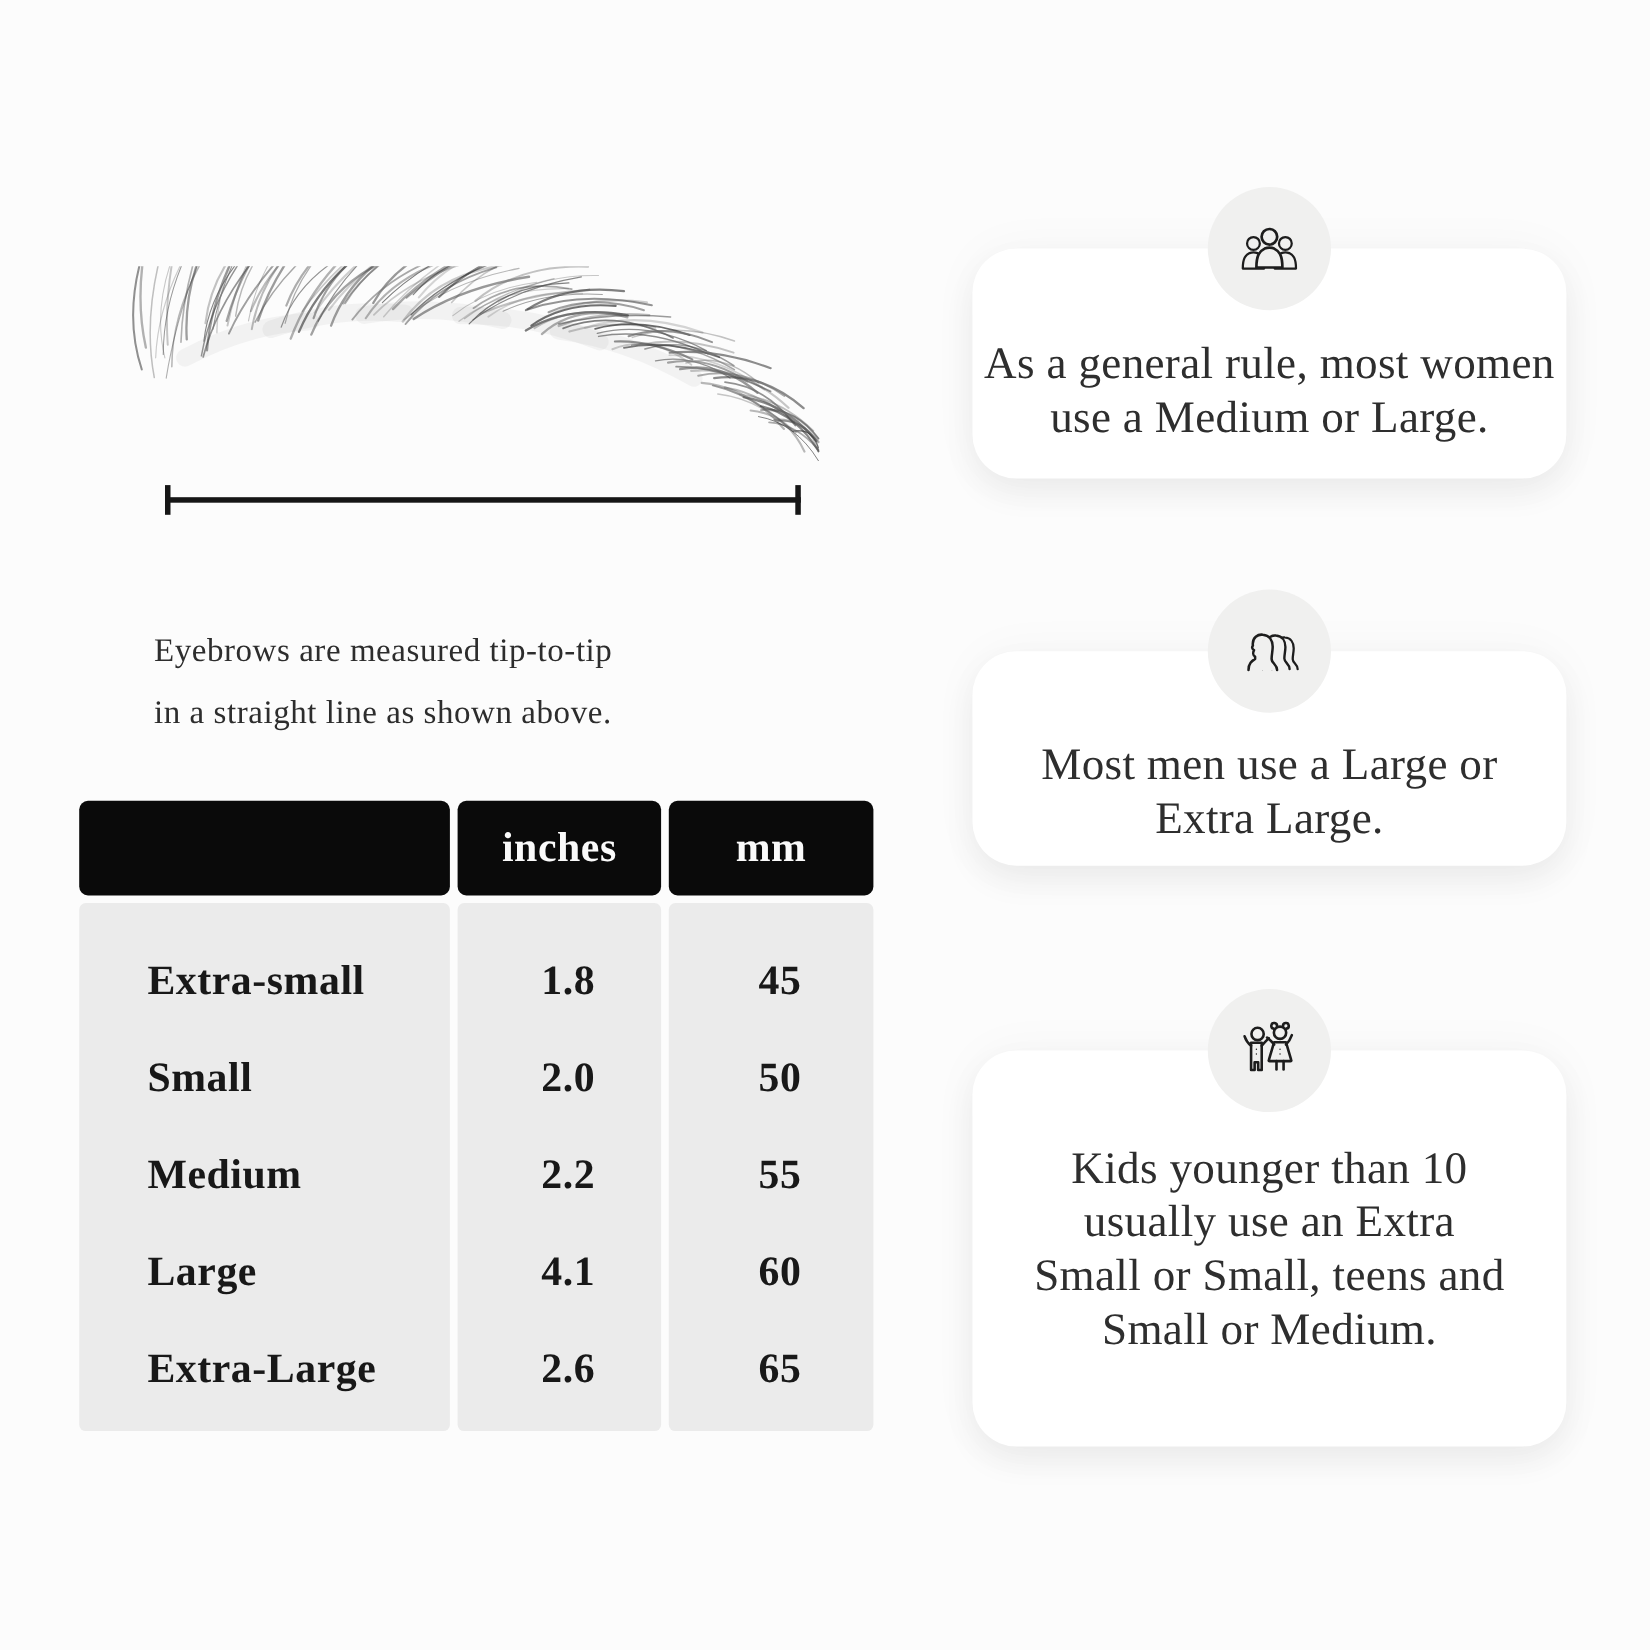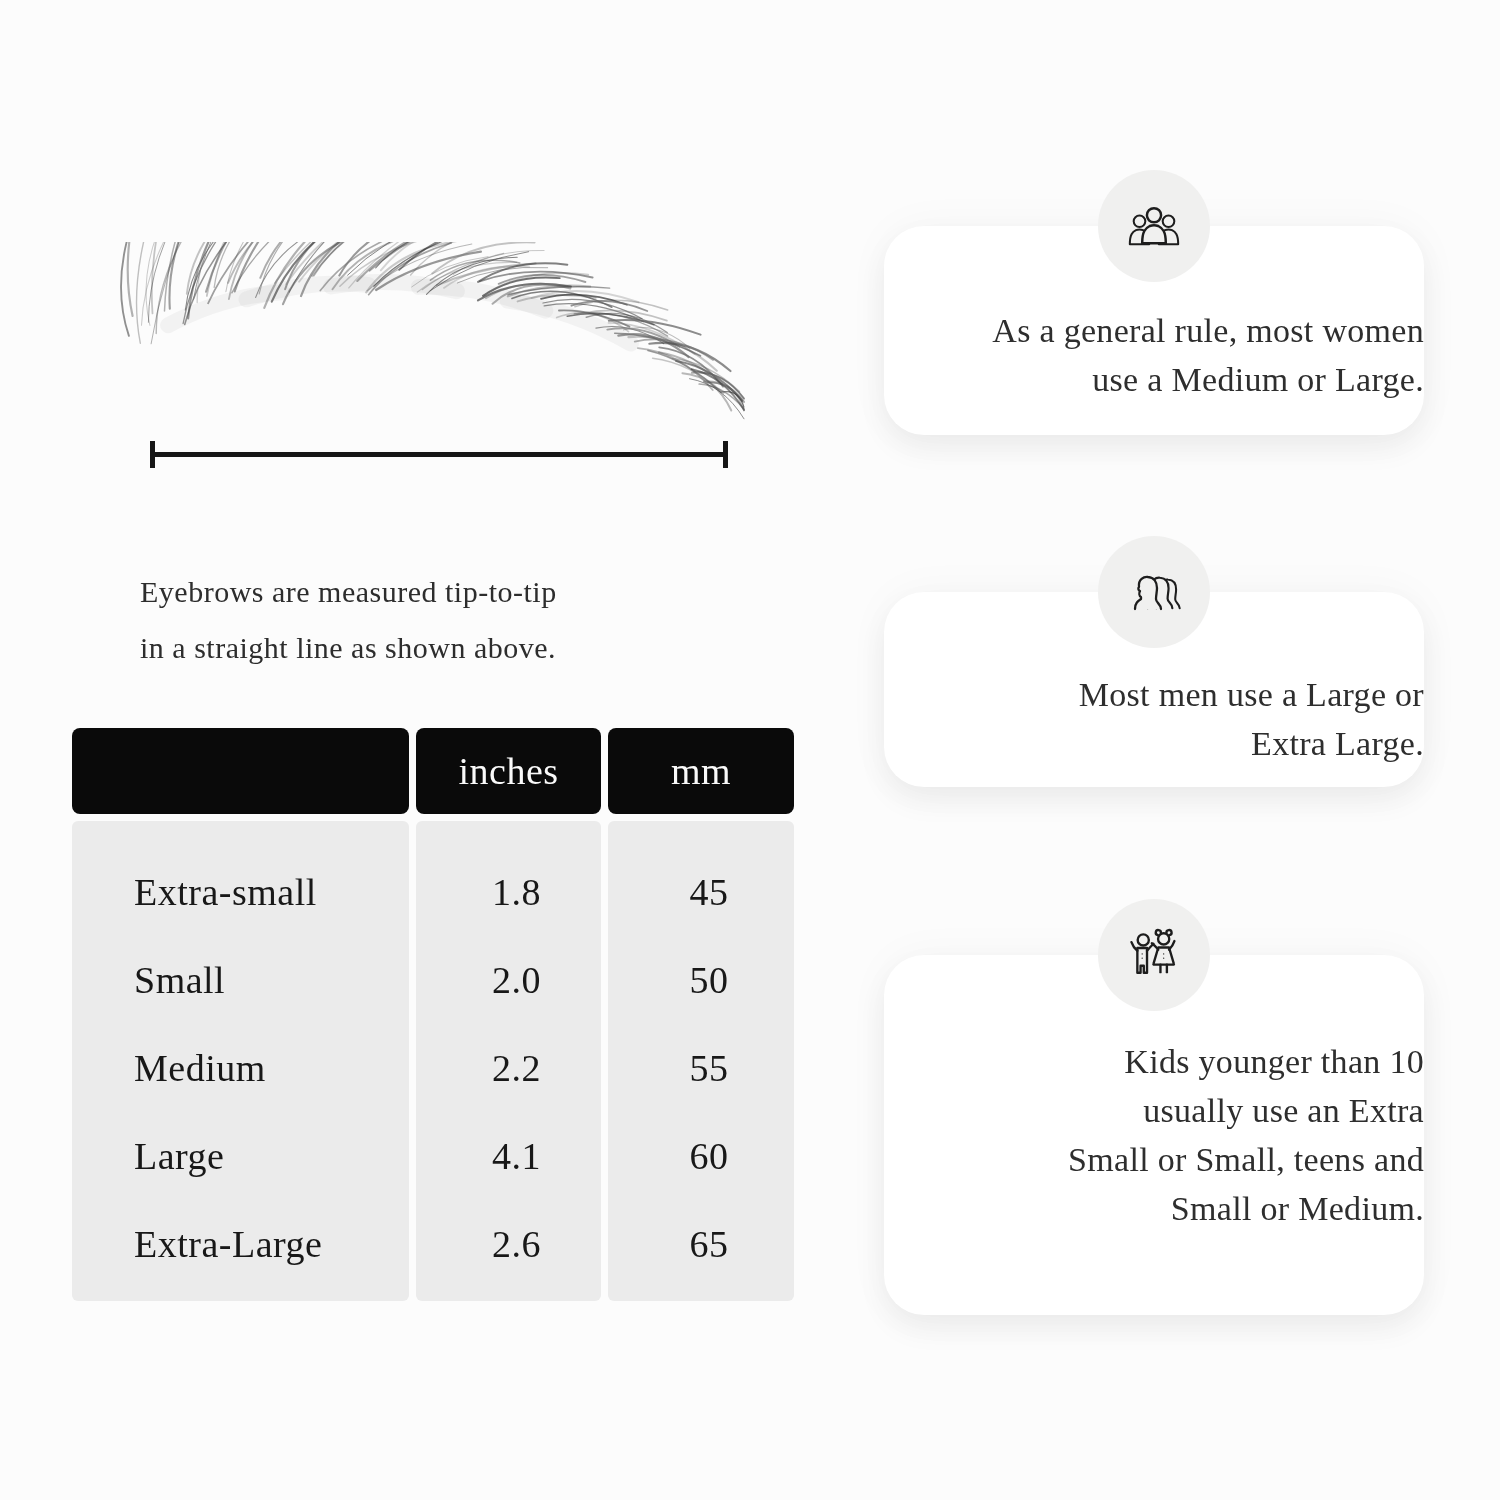--- a/index.html
+++ b/index.html
@@ -17,21 +17,21 @@
     position:absolute;top:-11px;width:5px;height:27px;background:#161616;display:block;
   }
   .measure-line .cap.l{left:0;}
   .measure-line .cap.r{right:0;}
   .caption{
     position:absolute;left:140px;top:534px;width:660px;
     font-size:30px;line-height:56px;color:#2d2d2d;letter-spacing:.5px;
   }
   .caption span{display:block;}
 
-  .size-table{position:absolute;left:72px;top:728px;width:868px;}
+  .size-table{position:absolute;left:72px;top:728px;width:868px;font-weight:bold;}
   .thead,.tbody{display:grid;grid-template-columns:337px 185px 186px;column-gap:7px;}
   .thead .hcell{
     background:#0a0a0a;border-radius:8px;height:86px;
     display:flex;align-items:center;justify-content:center;
     color:#fafafa;font-size:38px;letter-spacing:.5px;
   }
   .tbody{margin-top:7px;}
   .bcol{background:#ebebeb;border-radius:6px;padding:27px 0 13px 0;}
   .cell{
     height:88px;display:flex;align-items:center;
@@ -44,21 +44,21 @@
   .card{
     position:absolute;left:884px;width:540px;background:#ffffff;border-radius:40px;
     box-shadow:0 14px 30px rgba(0,0,0,.055), 0 0 45px rgba(0,0,0,.035);
   }
   .card .badge{
     position:absolute;top:-56px;left:50%;transform:translateX(-50%);
     width:112px;height:112px;border-radius:50%;background:#f0f0ef;
     display:flex;align-items:center;justify-content:center;
   }
   .card .cardtext{
-    text-align:right;color:#2e2e2e;font-size:34px;line-height:49px;letter-spacing:.3px;
+    text-align:center;color:#2e2e2e;font-size:41px;line-height:49px;letter-spacing:.3px;
   }
   .card .cardtext span{display:block;}
   .card1{top:226px;height:209px;}
   .card2{top:592px;height:195px;}
   .card3{top:955px;height:360px;}
   .card1 .cardtext{padding-top:80px;}
   .card2 .cardtext{padding-top:78px;}
   .card3 .cardtext{padding-top:82px;}
   .badge svg{width:58px;height:58px;}
 </style>

